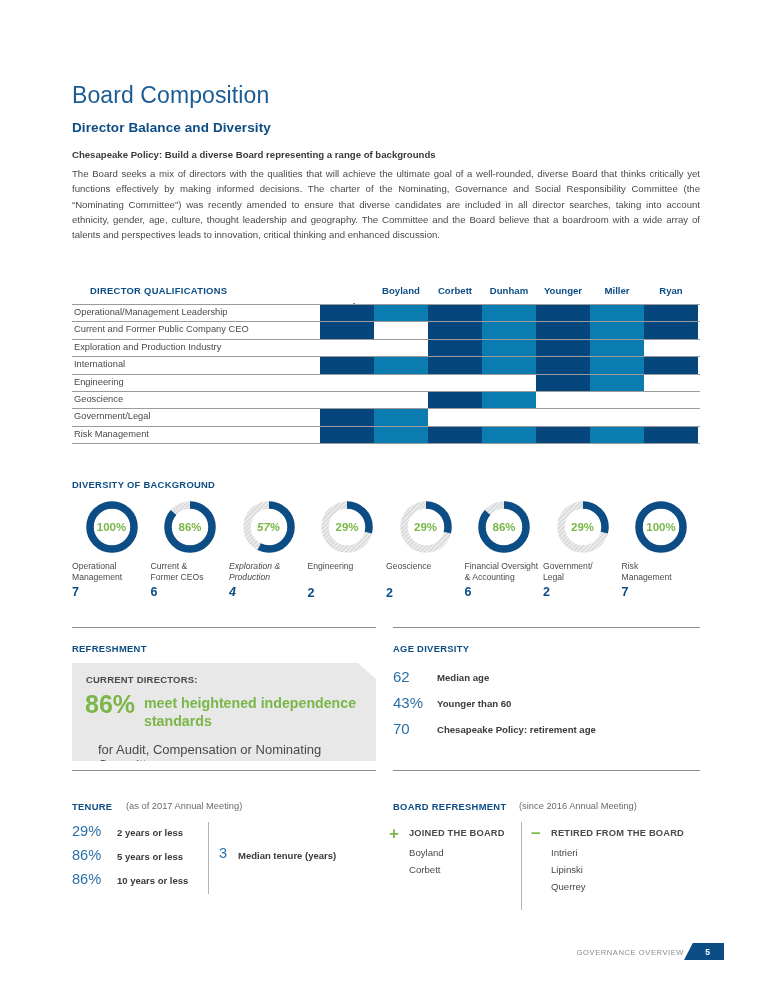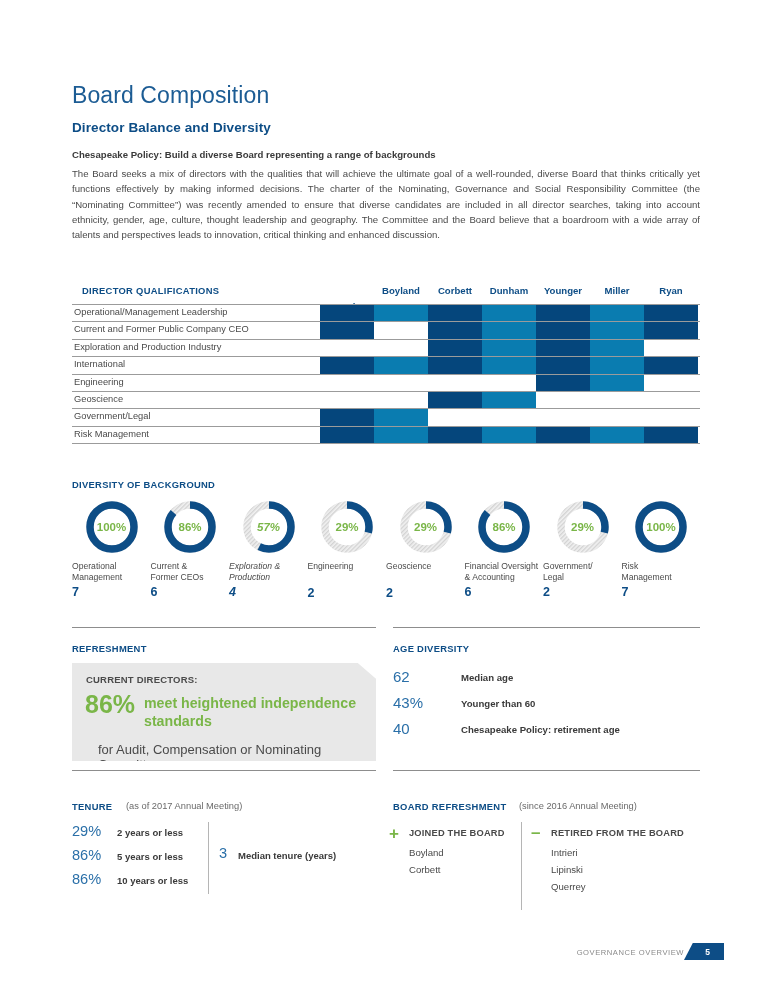--- a/index.html
+++ b/index.html
@@ -63,21 +63,21 @@
     position: absolute;
     left: 72px; top: 285px;
     width: 628px;
   }
   .matrix-head {
     position: relative;
     height: 17px;
   }
   .matrix-title {
     position: absolute;
-    left: 10px; top: 0;
+    left: 18px; top: 0;
     font-size: 9.4px;
     font-weight: bold;
     color: #0d4d86;
     letter-spacing: 0.3px;
   }
   .col-head {
     position: absolute;
     top: 0;
     width: 54px;
     text-align: center;
@@ -236,21 +236,20 @@
     width: 42px;
     font-size: 15px;
     color: #2a6fa8;
   }
   .age-txt {
     position: absolute;
     left: 44px; top: 4px;
     font-size: 9.6px;
     font-weight: bold;
     color: #3a3a3a;
-    margin-left: 24px;
   }
 
   
   .tenure-label { left: 72px; top: 801px; }
   .tenure-sub {
     position: absolute;
     left: 126px; top: 801px;
     font-size: 9.3px;
     font-weight: normal;
     color: #6a6a6a;
@@ -651,21 +650,21 @@
   <div class="age-list" id="age-list">
       <div class="age-row">
         <div class="age-num">62</div>
         <div class="age-txt">Median age</div>
       </div>
       <div class="age-row">
         <div class="age-num">43%</div>
         <div class="age-txt">Younger than 60</div>
       </div>
       <div class="age-row">
-        <div class="age-num">40</div>
+        <div class="age-num">70</div>
         <div class="age-txt">Chesapeake Policy: retirement age</div>
       </div>
     </div>
 
   <div class="rule" style="left:72px; top:770px; width:304px;"></div>
   <div class="rule" style="left:393px; top:770px; width:307px;"></div>
 
   <div class="sec-label tenure-label">TENURE</div>
   <div class="tenure-sub">(as of 2017 Annual Meeting)</div>
   <div class="tenure-list" id="tenure-list">

